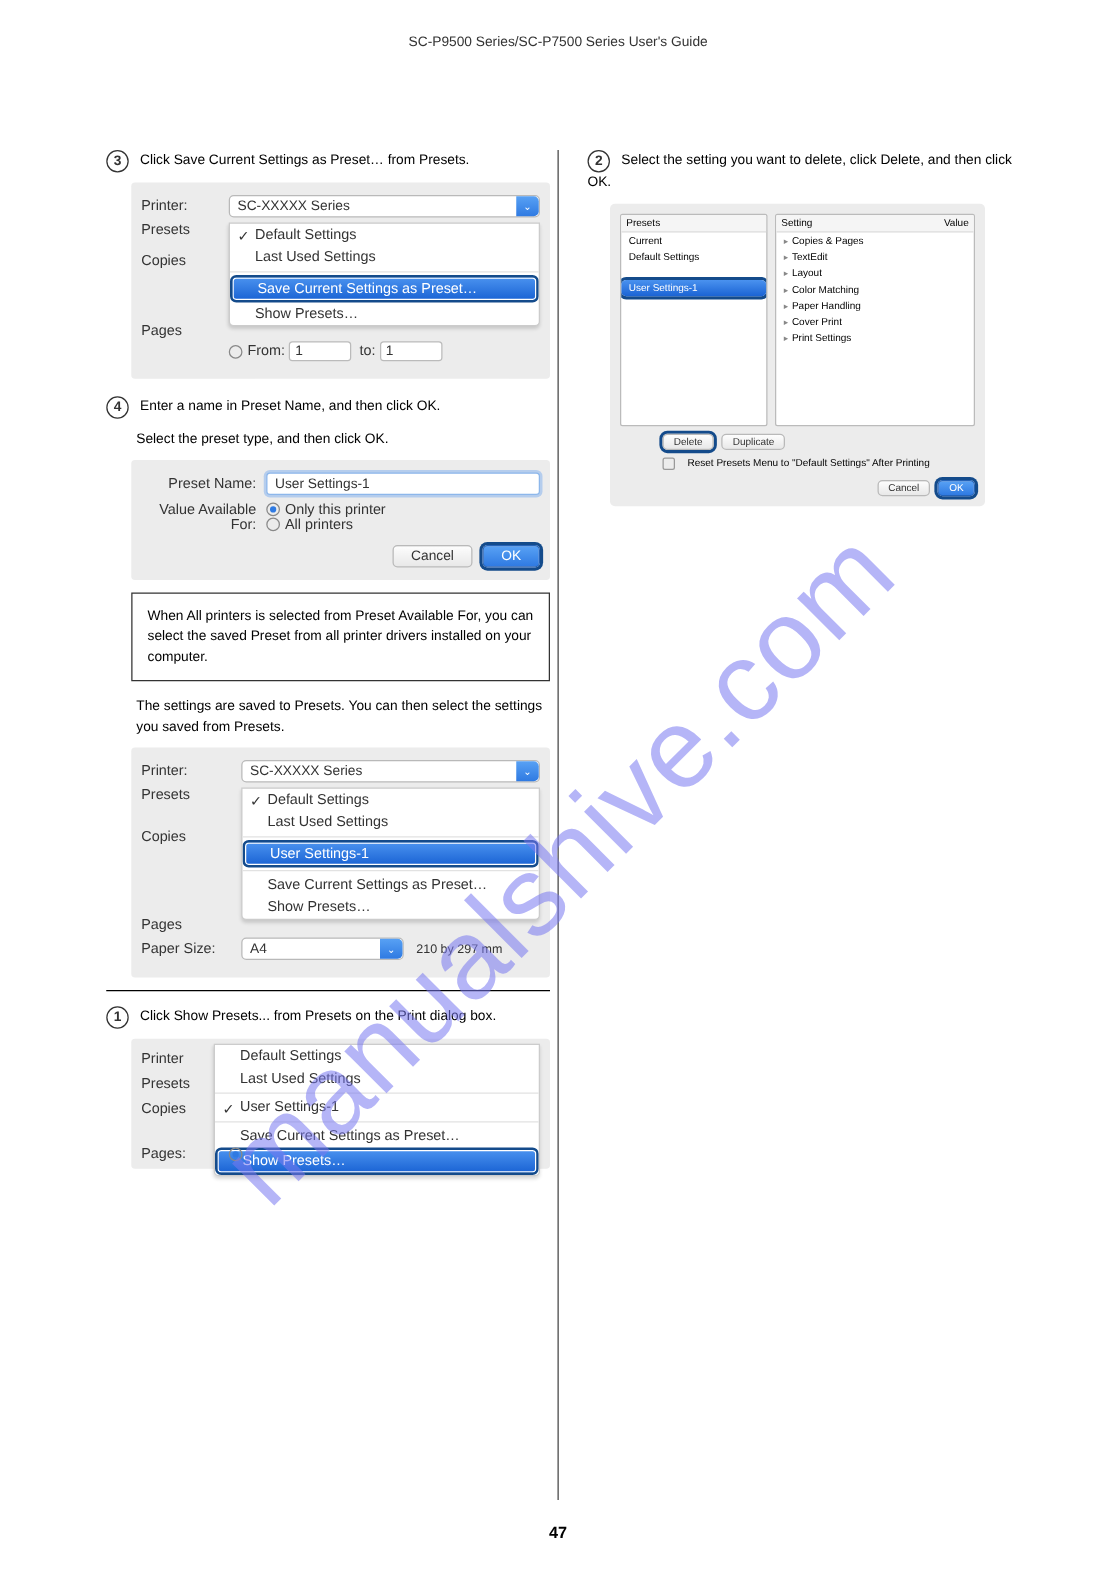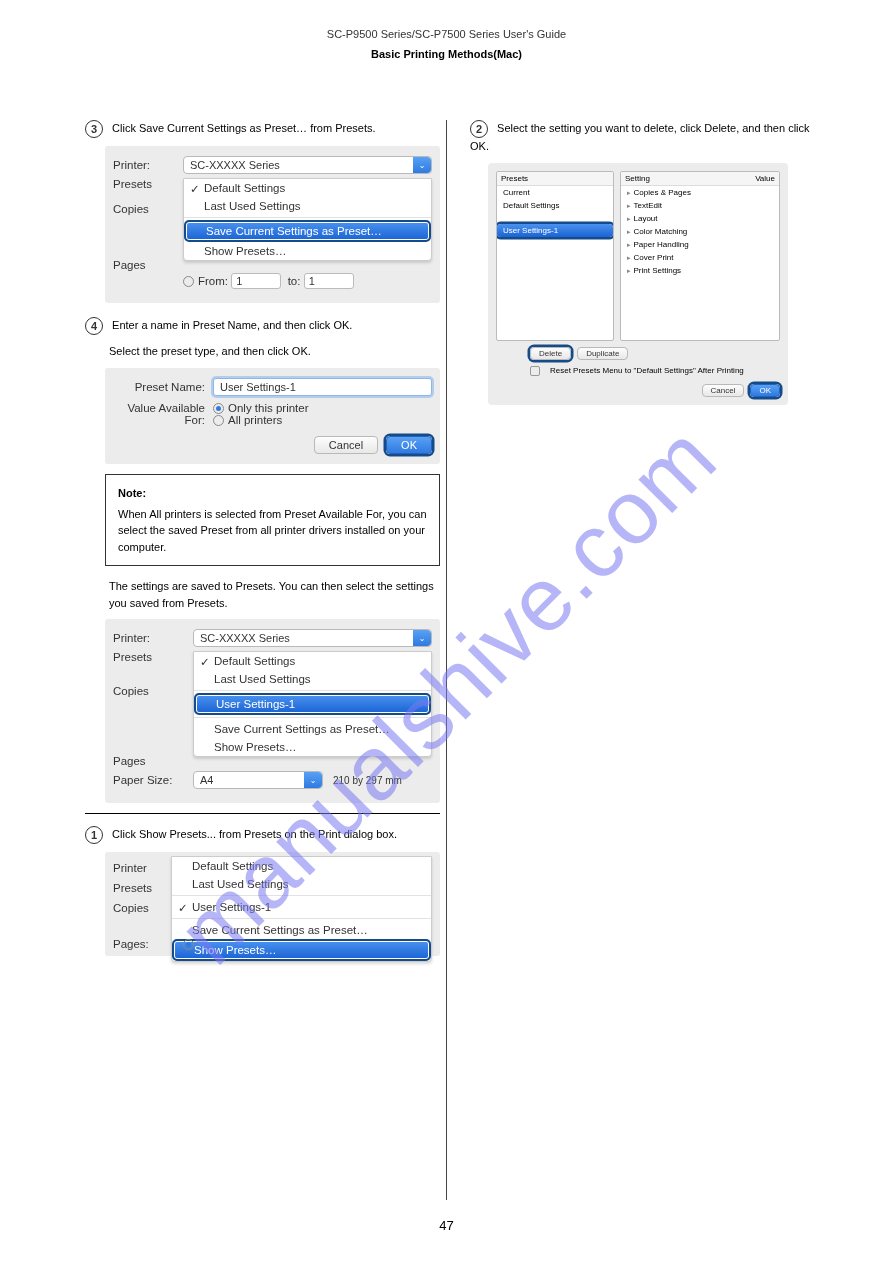--- a/index.html
+++ b/index.html
@@ -3,21 +3,21 @@
 <meta charset="utf-8">
 <style>
   * { box-sizing: border-box; }
   body { margin: 0; padding: 0; background: #fff; font-family: Arial, Helvetica, sans-serif; width: 893px; height: 1263px; position: relative; overflow: hidden; }
 
   .watermark { position: absolute; left: 50%; top: 55%; transform: translate(-50%, -50%) rotate(-45deg); font-size: 90px; color: rgba(120,120,240,0.55); pointer-events: none; z-index: 5; letter-spacing: 1px; }
 
   .page { position: relative; width: 893px; height: 1263px; }
   .header { position: absolute; top: 28px; left: 0; right: 0; text-align: center; font-size: 11px; color: #333; }
   .header-line2 { position: absolute; top: 48px; left: 0; right: 0; text-align: center; font-size: 11px; font-weight: bold; }
-  .footer { position: absolute; bottom: 30px; left: 0; right: 0; text-align: center; font-size: 13px; font-weight: normal; }
+  .footer { position: absolute; bottom: 30px; left: 0; right: 0; text-align: center; font-size: 13px; font-weight: bold; }
 
   .col-divider { position: absolute; top: 120px; left: 446px; width: 1px; height: 1080px; background: #444; }
 
   .col-left { position: absolute; left: 85px; top: 120px; width: 355px; }
   .col-right { position: absolute; left: 470px; top: 120px; width: 355px; }
 
   .body-text { font-size: 11px; line-height: 1.5; margin-bottom: 8px; }
 
   .step-circle { display: inline-flex; align-items: center; justify-content: center; width: 18px; height: 18px; border-radius: 50%; background: #fff; color: #333; border:1px solid #333; font-size: 11px; font-weight: bold; vertical-align: top; margin-right: 6px; }
   .section-hr { border: 0; border-top: 1px solid #000; margin: 10px 0 12px 0; }
@@ -65,21 +65,20 @@
   .sm-btn.primary { background: linear-gradient(#58a1f4,#2f7ae2); color: #fff; border-color: #2462b7; }
   .sm-ring { box-shadow: 0 0 0 2.5px #144b8b; border-radius: 4px; }
 </style>
 </head>
 <body>
 
 <div class="page">
   <div class="watermark">manualshive.com</div>
 
   <div class="header">SC-P9500 Series/SC-P7500 Series     User's Guide</div>
-  <div class="header-line2">Basic Printing Methods(Mac)</div>
   <div class="col-divider"></div>
 
   <div class="col-left">
 
     <div class="body-text">
       <span class="step-circle">3</span>
       <span>Click Save Current Settings as Preset… from Presets.</span>
     </div>
 
     <div class="panel" style="margin-left:20px;">
@@ -133,21 +132,20 @@
           <div><span class="radio"></span><span>All printers</span></div>
         </div>
       </div>
       <div style="display:flex; justify-content:flex-end; gap:8px; margin-top:10px;">
         <span class="btn">Cancel</span>
         <span class="btn primary ring">OK</span>
       </div>
     </div>
 
     <div class="note-box">
-      <span class="note-title">Note:</span>
       <span>When All printers is selected from Preset Available For, you can select the saved Preset from all printer drivers installed on your computer.</span>
     </div>
 
     <div class="body-text" style="margin-left:24px;">The settings are saved to Presets. You can then select the settings you saved from Presets.</div>
 
     <div class="panel" style="margin-left:20px;">
       <div class="row">
         <div class="row-label" style="width:72px;">Printer:</div>
         <div class="dropdown">
           <span>SC-XXXXX Series</span>

